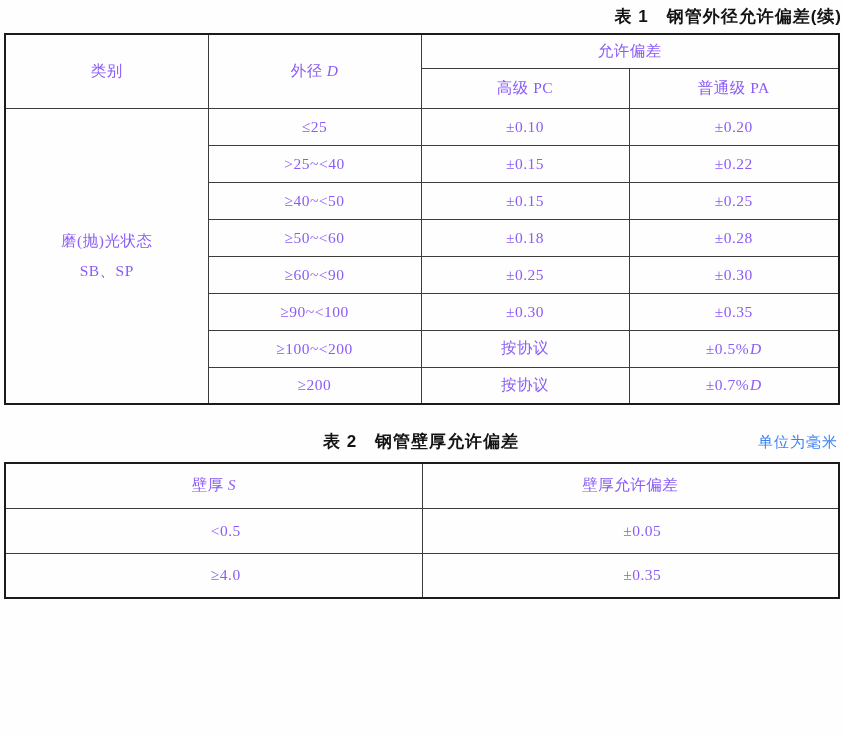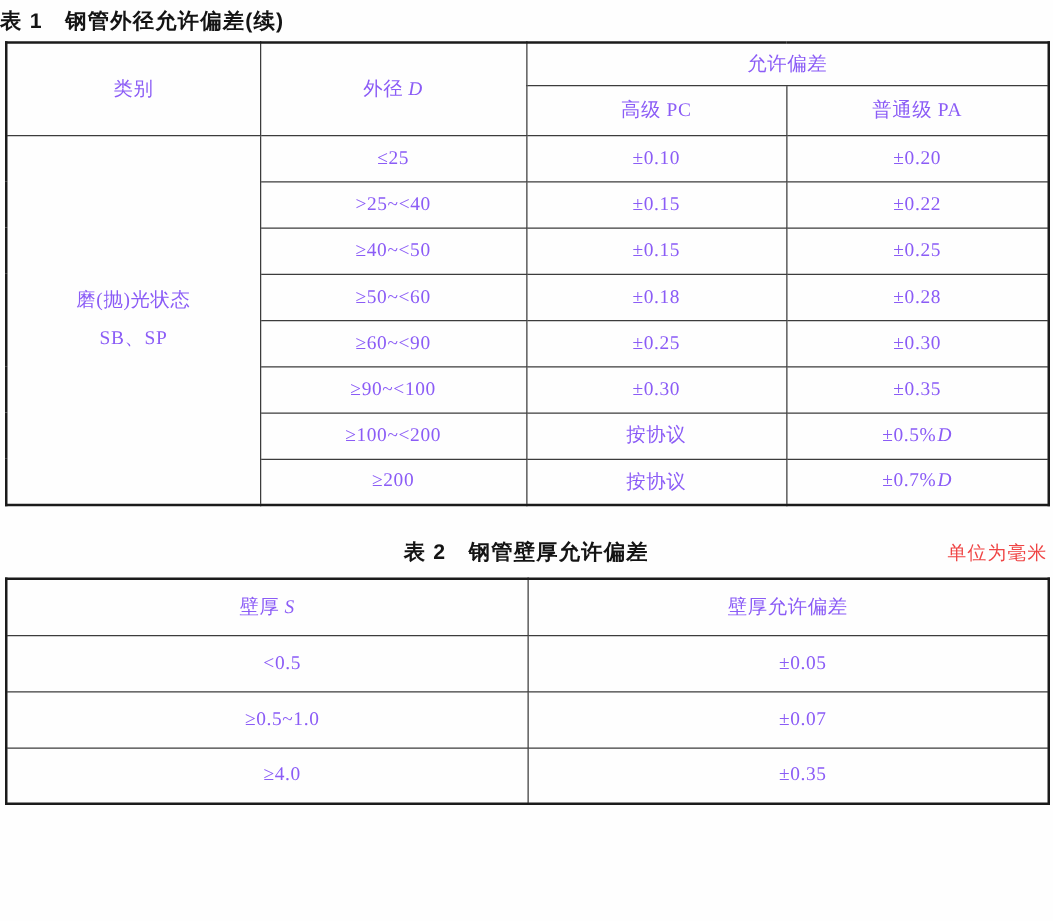--- a/index.html
+++ b/index.html
@@ -23,38 +23,38 @@
     font-family: "Liberation Sans", "DejaVu Sans", sans-serif;
     font-weight: bold;
     font-size: 17px;
     letter-spacing: 1px;
     color: #141414;
   }
   .title1-bar {
     height: 33px;
     display: flex;
     align-items: center;
-    justify-content: flex-start;
+    justify-content: flex-end;
   }
   .caption2-bar {
     position: relative;
     height: 57px;
     display: flex;
     align-items: flex-end;
     justify-content: center;
     padding-bottom: 9px;
   }
   .unit-note {
     position: absolute;
     right: 4px;
     bottom: 10px;
     font-family: "Liberation Sans", "DejaVu Sans", sans-serif;
     font-size: 15px;
     font-weight: normal;
-    color: #ef4444;
+    color: #3b82f6;
     letter-spacing: 1px;
   }
   table.gb {
     width: 834px;
     margin: 0 4px;
     border-collapse: collapse;
     table-layout: fixed;
     border: 2px solid #1b1b1b;
   }
   table.gb th, table.gb td {
@@ -186,23 +186,19 @@
         </th>
         <th>壁厚允许偏差</th>
       </tr>
     </thead>
     <tbody>
       <tr>
         <td>&lt;0.5</td>
         <td>±0.05</td>
       </tr>
       <tr>
-        <td>≥0.5~1.0</td>
-        <td>±0.07</td>
-      </tr>
-      <tr>
         <td>≥4.0</td>
         <td>±0.35</td>
       </tr>
     </tbody>
   </table>
 
 </div>
 
 </body></html>

